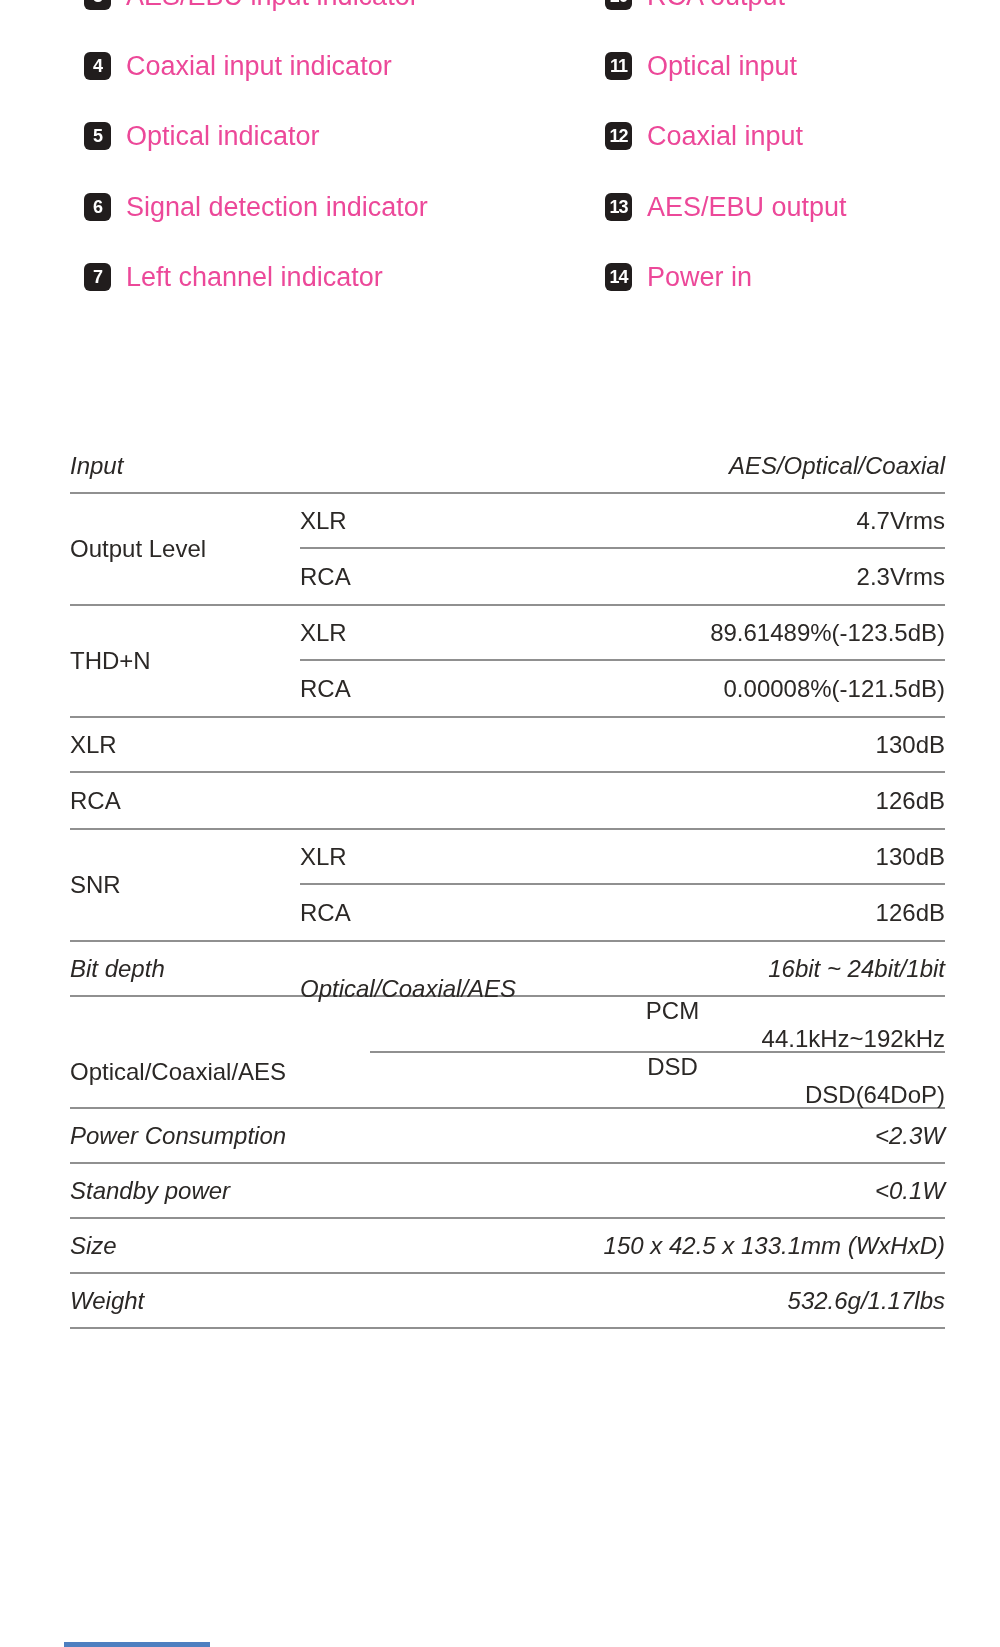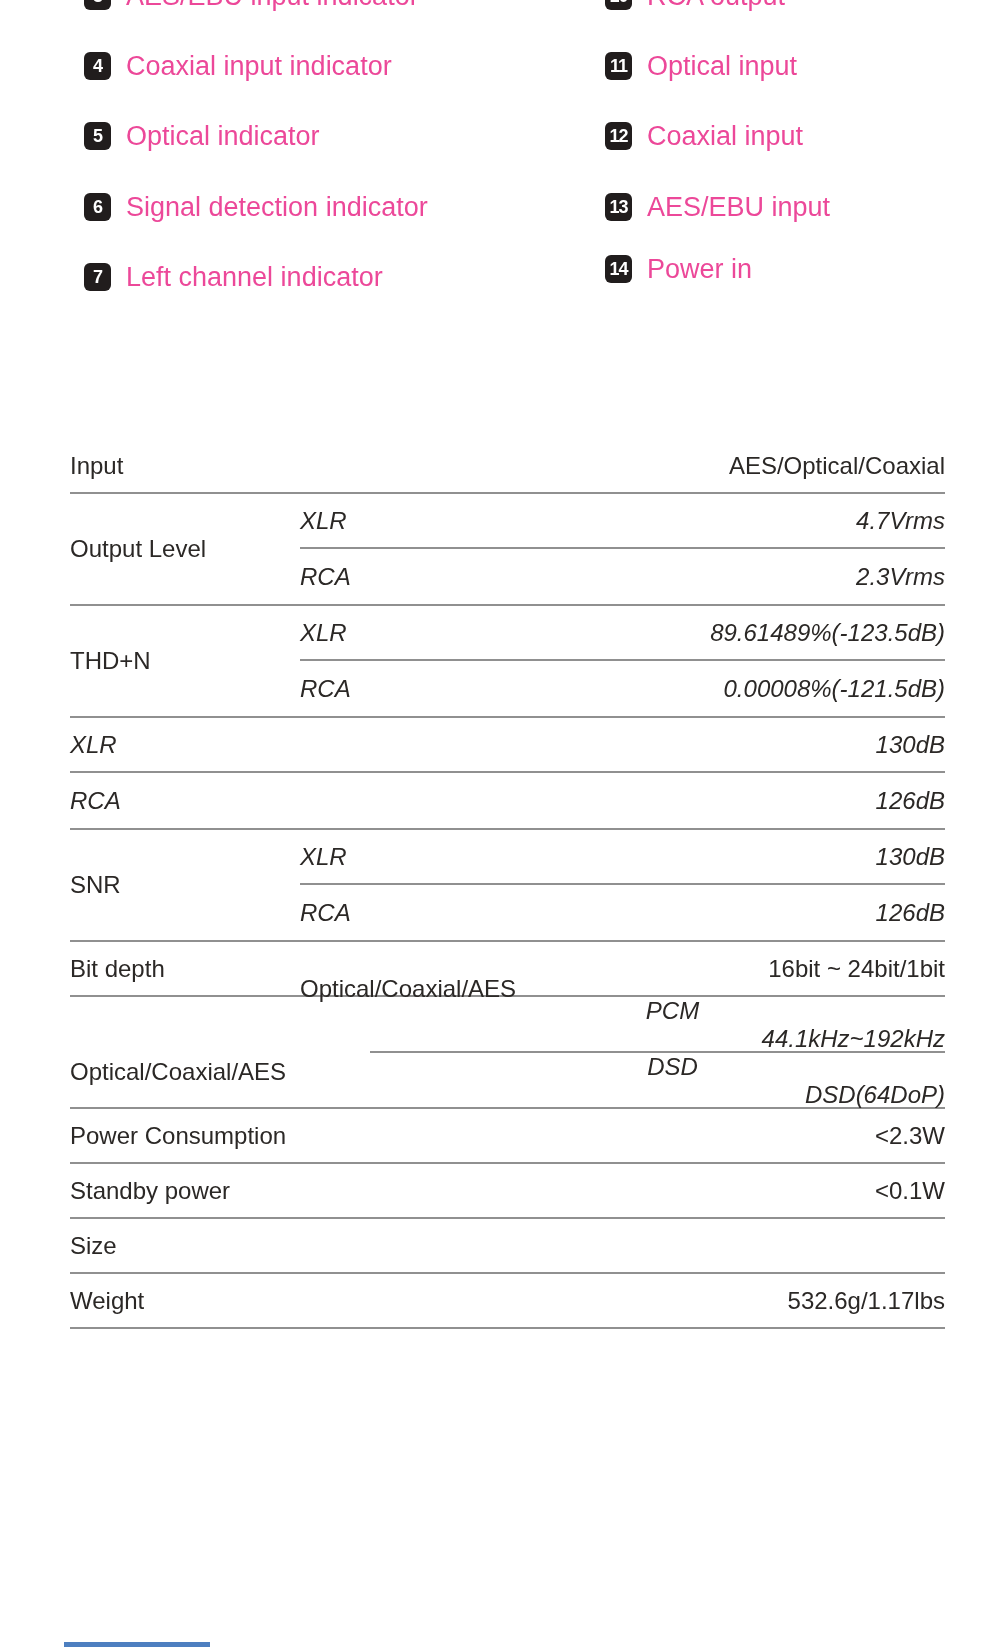--- a/index.html
+++ b/index.html
@@ -24,29 +24,29 @@
     font-size:18px; font-weight:bold; letter-spacing:-1px;
   }
   .legend-label { font-size:27px; color:#ec4899; }
 
   
   .spec-table {
     position:absolute; left:70px; top:439px; width:875px;
     font-size:24px; color:#2b2826;
   }
   .t-row { border-bottom:2px solid #909090; }
-  .t-row.single { height:55px; display:flex; align-items:center; }
+  .t-row.single { height:55px; display:flex; align-items:center;font-style:italic; }
   .t-row.group { height:112px; display:flex; }
   .t-label { display:flex; align-items:center; }
   .t-label.fixed { width:230px; flex:0 0 230px; }
   .t-mid { display:flex; align-items:center;margin-top:40px; }
   .t-mid.fixed { width:300px; flex:0 0 300px; }
   .t-value { margin-left:auto; text-align:right; white-space:nowrap; }
   .t-sub-block { flex:1; display:flex; flex-direction:column; }
-  .t-subrow { height:56px; display:flex; align-items:center;font-style:italic; }
+  .t-subrow { height:56px; display:flex; align-items:center; }
   .t-subrow.first { border-bottom:2px solid #909090; }
   .t-subrow.pad { padding-left:30px;flex-direction:column; }
 
   
   .bottom-accent {
     position:absolute; left:64px; bottom:0; width:146px; height:5px;
     background:#4d7fc0;
   }
 </style>
 </head>
@@ -82,23 +82,23 @@
   <div class="legend-row colR" style="top:52px">
     <span class="badge">11</span>
     <span class="legend-label">Optical input</span>
   </div>
   <div class="legend-row colR" style="top:122px">
     <span class="badge">12</span>
     <span class="legend-label">Coaxial input</span>
   </div>
   <div class="legend-row colR" style="top:193px">
     <span class="badge">13</span>
-    <span class="legend-label">AES/EBU input</span>
-  </div>
-  <div class="legend-row colR" style="top:255px">
+    <span class="legend-label">AES/EBU output</span>
+  </div>
+  <div class="legend-row colR" style="top:263px">
     <span class="badge">14</span>
     <span class="legend-label">Power in</span>
   </div>
 
   <div class="spec-table">
 
     <div class="t-row single">
       <span class="t-label">Input</span>
       <span class="t-value">AES/Optical/Coaxial</span>
     </div>
@@ -183,20 +183,21 @@
       <span class="t-value">&lt;2.3W</span>
     </div>
 
     <div class="t-row single">
       <span class="t-label">Standby power</span>
       <span class="t-value">&lt;0.1W</span>
     </div>
 
     <div class="t-row single">
       <span class="t-label">Size</span>
+      <span class="t-value">150 x 42.5 x 133.1mm (WxHxD)</span>
     </div>
 
     <div class="t-row single">
       <span class="t-label">Weight</span>
       <span class="t-value">532.6g/1.17lbs</span>
     </div>
 
   </div>
 
   <div class="bottom-accent"></div>

